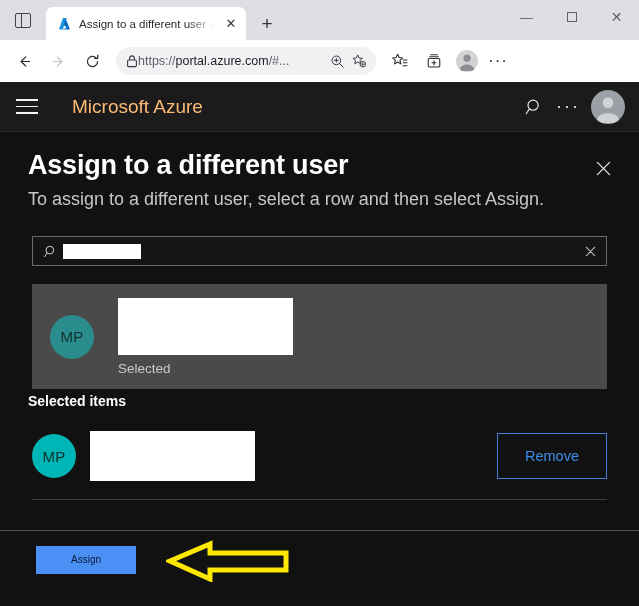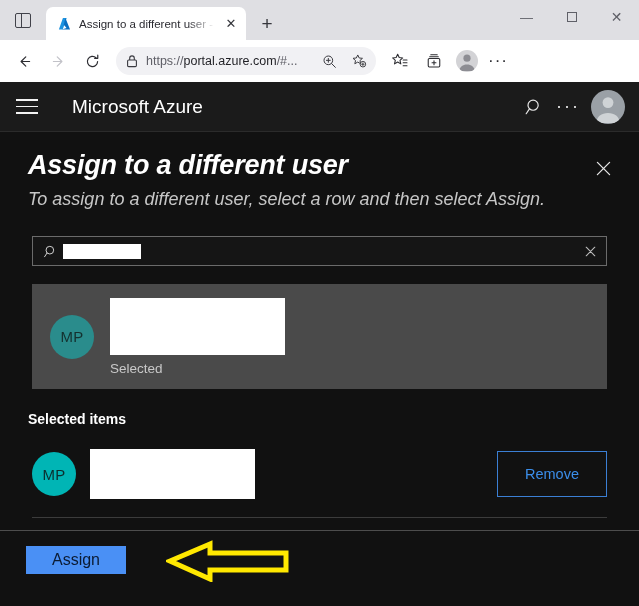--- a/index.html
+++ b/index.html
@@ -135,21 +135,20 @@
   .omnibox {
     flex: 1 1 auto;
     height: 28px;
     margin: 0 6px;
     background: #f1f1f4;
     border-radius: 14px;
     display: flex;
     align-items: center;
     padding: 0 6px 0 10px;
     box-sizing: border-box;
-    gap: 8px;
     max-width: 260px;
   }
   .lock-icon { flex: 0 0 auto; display:flex; }
   .url-text {
     flex: 1 1 auto;
     font-size: 12.5px;
     color: #5e5e66;
     white-space: nowrap;
     overflow: hidden;
   }
@@ -201,21 +200,21 @@
     margin-right: 30px;
   }
   .hamburger span {
     display: block;
     height: 1.6px;
     background: #f2f2f2;
     width: 22px;
   }
   .azure-brand {
     font-size: 19px;
-    color: #ffffff;
+    color: #fdba74;
     font-weight: 400;
     flex: 1 1 auto;
   }
   .hdr-icon {
     width: 34px; height: 34px;
     display: flex; align-items: center; justify-content: center;
     color: #e8e8e8;
     flex: 0 0 auto;
   }
   .hdr-dots {
@@ -239,21 +238,21 @@
     position: relative;
     height: 456px;
     background: #111111;
     box-sizing: border-box;
   }
   .blade-header {
     padding: 18px 20px 0 28px;
     display: flex;
     align-items: flex-start;
   }
-  .blade-title-wrap { flex: 1 1 auto; font-style: italic; }
+  .blade-title-wrap { flex: 1 1 auto; }
   .blade-title {
     font-size: 27px;
     color: #ffffff;
     font-weight: 600;
     line-height: 1.15;
     letter-spacing: -0.2px;
   }
   .blade-subtitle {
     margin-top: 8px;
     font-size: 18px;
@@ -317,38 +316,38 @@
     width: 44px; height: 44px;
     border-radius: 50%;
     background: #2a8c8c;
     color: #14312f;
     display: flex; align-items: center; justify-content: center;
     font-size: 15px;
     letter-spacing: 0.3px;
   }
   .avatar-initials.bright { background: #00b5b5; color: #0c2e2e; }
   .row-texts {
-    margin-left: 16px;
+    margin-left: 24px;
     display: flex;
     flex-direction: column;
     justify-content: center;
     gap: 6px;
   }
   .redact-name {
     width: 175px;
     height: 57px;
     background: #ffffff;
   }
   .row-sub {
     font-size: 13.5px;
     color: #c9c9c9;
   }
 
   .selected-items-head {
-    margin: 22px 0 0 28px;
+    margin: 4px 0 0 28px;
     font-size: 14px;
     font-weight: 700;
     color: #ffffff;
   }
 
   .selected-item-row {
     margin: 22px 32px 0 32px;
     display: flex;
     align-items: center;
   }
@@ -387,24 +386,25 @@
     align-items: center;
     padding-left: 26px;
     box-sizing: border-box;
   }
   .assign-btn {
     min-width: 100px;
     height: 28px;
     background: #4a90f5;
     color: #0b1b33;
     border: none;
-    font-size: 16px;
+    font-size: 10px;
     font-family: "Liberation Sans", sans-serif;
     display: flex; align-items: center; justify-content: center;
     box-sizing: border-box;
+    margin-left: 10px;
   }
 
   
   .annot-arrow {
     position: absolute;
     pointer-events: none;
   }
   .arrow-selected-items { left: 166px; top: 408px; }
 </style>
 </head>

